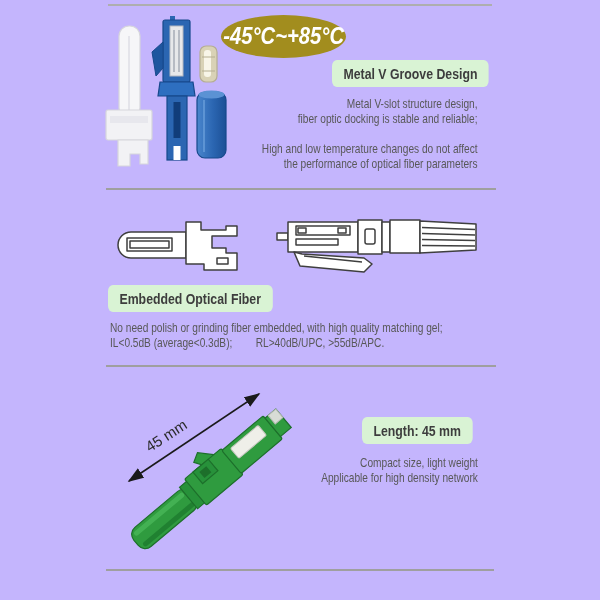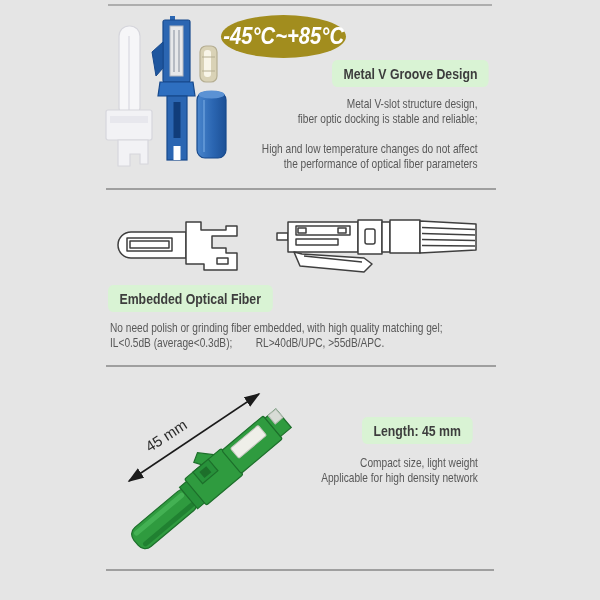--- a/index.html
+++ b/index.html
@@ -1,17 +1,17 @@
 <!DOCTYPE html>
 <html><head>
 <meta charset="utf-8">
 <style>
   html,body{margin:0;padding:0;background:#ffffff;}
   #stage{
-    position:relative;width:600px;height:600px;background:#e5e5e5;
+    position:relative;width:600px;height:600px;background:#c4b5fd;
     font-family:"Liberation Sans",sans-serif;overflow:hidden;
   }
   .sep{position:absolute;height:2px;background:#9f9f9f;}
   .sep.thin{background:#aeaeae;}
   .pill{
     position:absolute;background:#d9f3d4;color:#3d3d3d;
     font-weight:bold;font-size:15px;line-height:17px;
     padding:5px 14px;border-radius:6px;white-space:nowrap;
     transform:scaleX(0.82);transform-origin:0 50%;
   }

